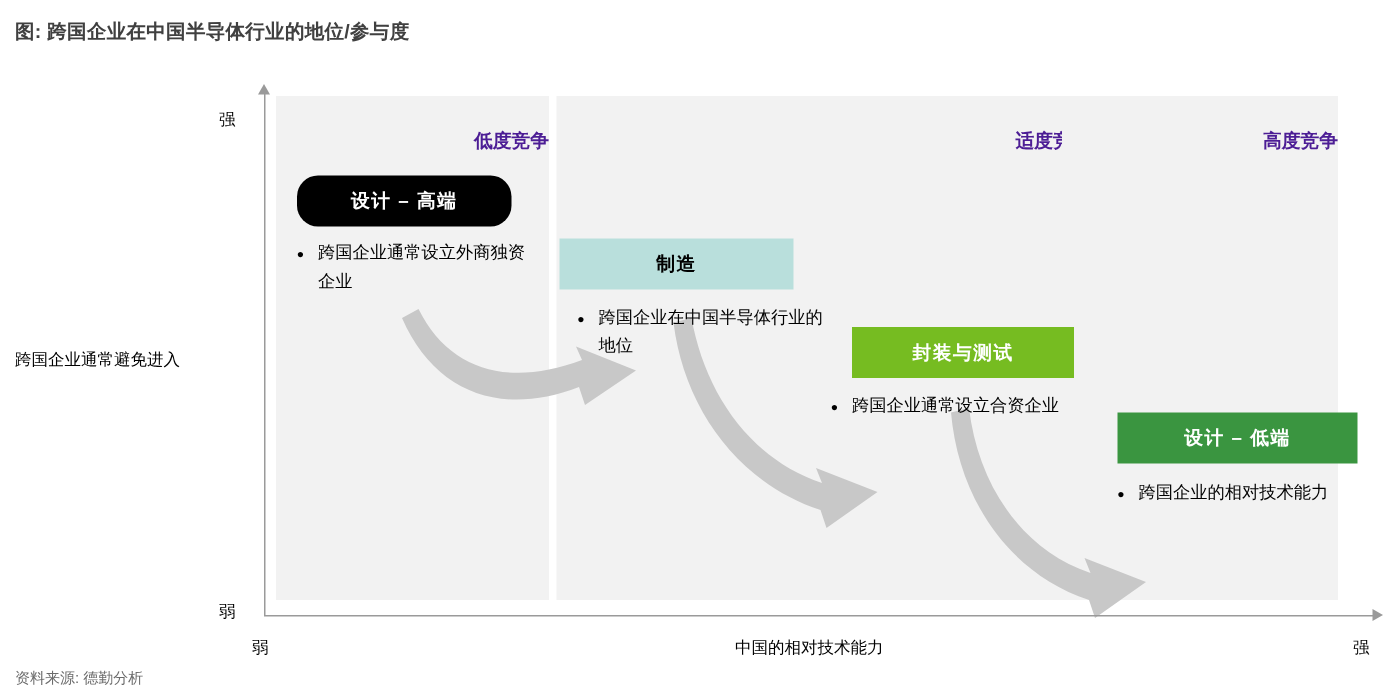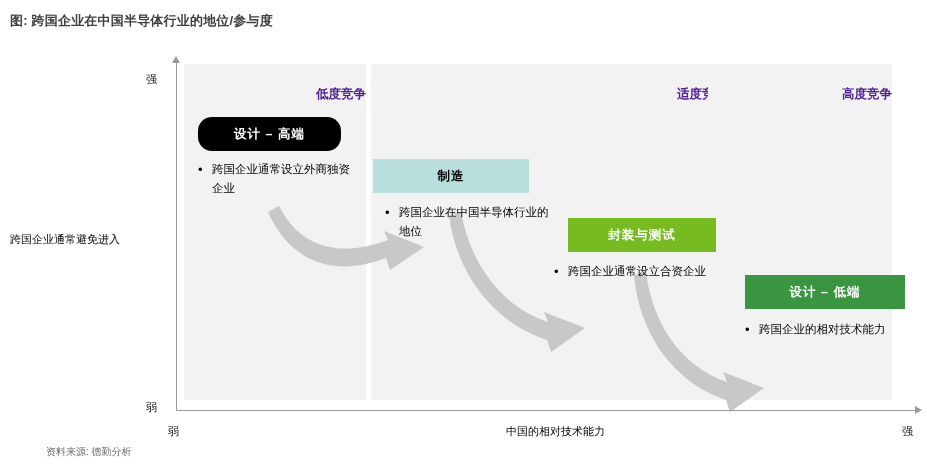--- a/index.html
+++ b/index.html
@@ -23,21 +23,20 @@
     font-weight: bold;
     color: #404040;
     letter-spacing: 0.2px;
   }
   #source {
     position: absolute;
     left: 10px;
     top: 445px;
     font-size: 10px;
     color: #6b6b6b;
-    margin-left: 36px;
   }
   
   #y-axis {
     position: absolute;
     left: 176px;
     top: 62px;
     width: 1px;
     height: 348px;
     background: #9a9a9a;
   }
@@ -72,21 +71,21 @@
   #y-label {
     position: absolute;
     left: 10px;
     top: 232px;
     font-size: 11px;
     color: #000;
     white-space: nowrap;
   }
   #x-label {
     position: absolute;
-    left: 506px;
+    left: 490px;
     top: 424px;
     font-size: 11px;
     color: #000;
     white-space: nowrap;
   }
   #y-high {
     position: absolute;
     left: 146px;
     top: 72px;
     font-size: 11px;

